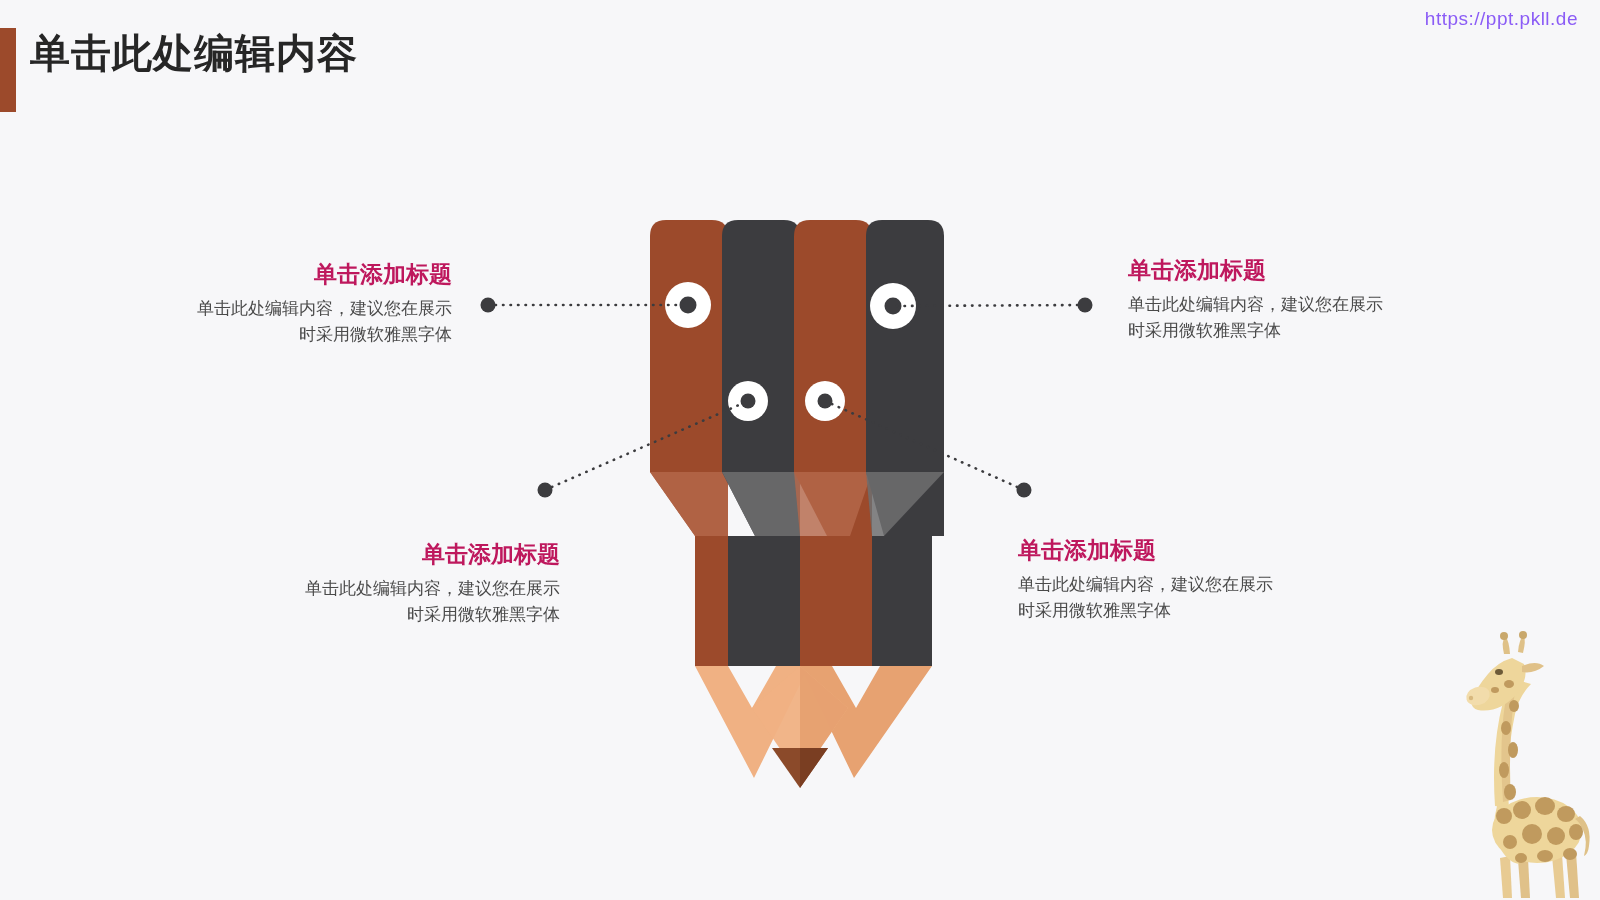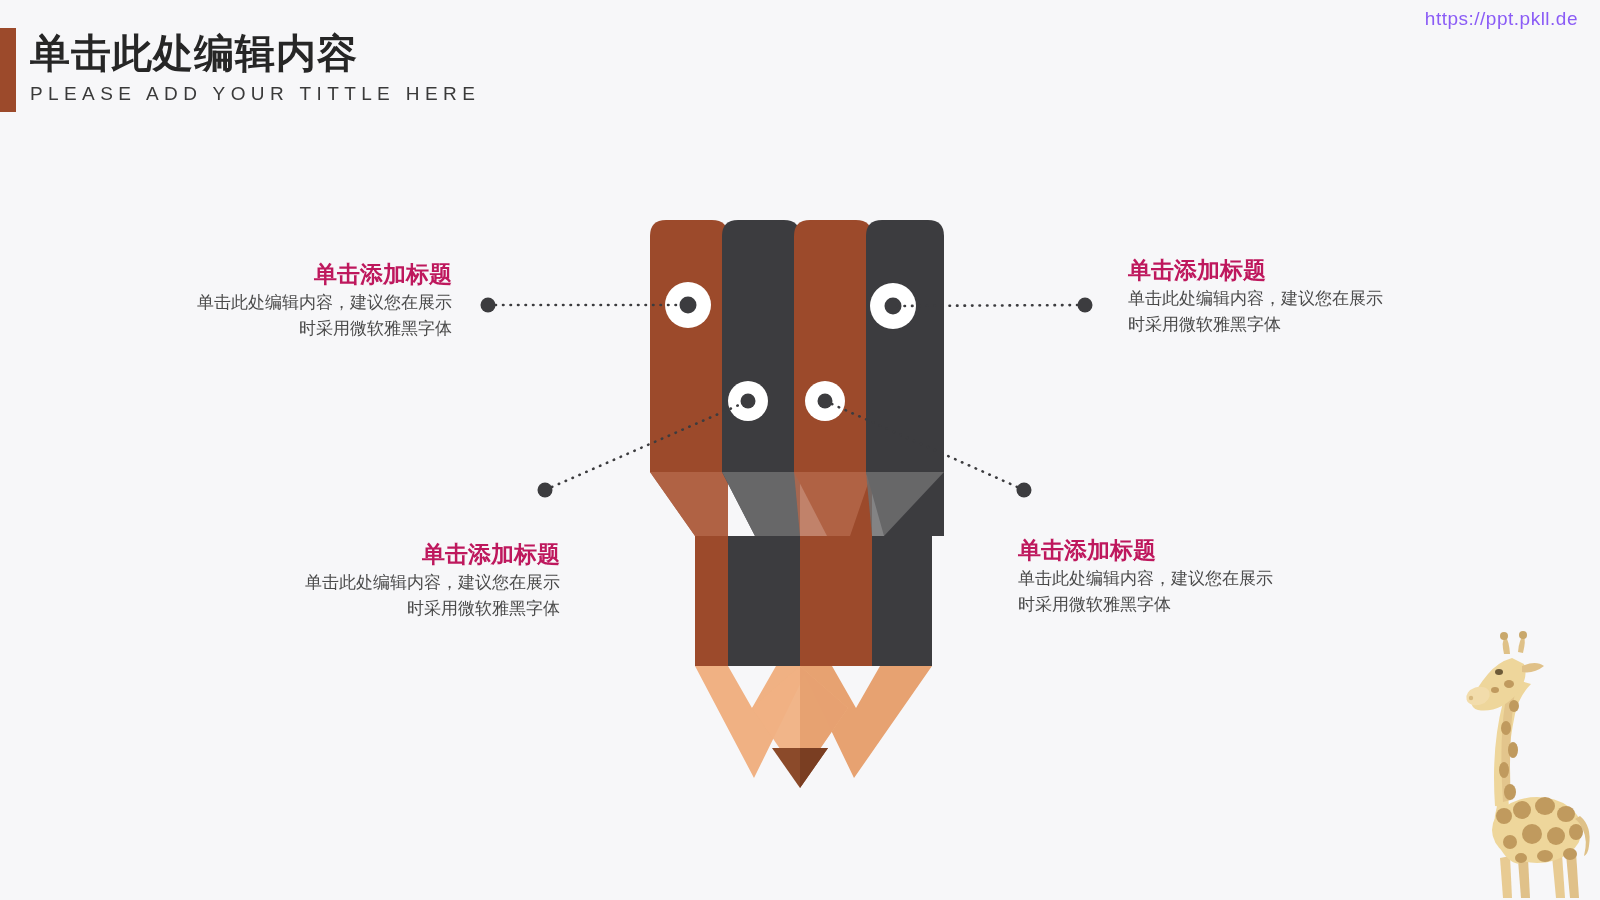--- a/index.html
+++ b/index.html
@@ -81,20 +81,21 @@
     font-size: 23px;
     font-weight: bold;
     color: #be185d;
     line-height: 32px;
     white-space: nowrap;
   }
   .callout .c-body {
     font-size: 17px;
     color: #4a4a4a;
     line-height: 26px;
+    margin-top: 6px;
     white-space: pre-line;
   }
   .align-right { text-align: right; }
   .align-left  { text-align: left; }
 
   #callout-tl { left: 100px;  top: 258px;  width: 352px; }
   #callout-tr { left: 1128px; top: 254px;  width: 360px; }
   #callout-bl { left: 208px;  top: 538px;  width: 352px; }
   #callout-br { left: 1018px; top: 534px;  width: 360px; }
 
@@ -109,21 +110,20 @@
 </style>
 </head>
 <body>
 
 <div class="watermark">https://ppt.pkll.de</div>
 
 <div class="header">
   <div class="header-accent"></div>
   <div class="header-text">
     <div class="header-title">单击此处编辑内容</div>
-    <div class="header-subtitle">PLEASE ADD YOUR TITTLE HERE</div>
   </div>
 </div>
 
 <svg class="stage" viewBox="0 0 1600 900" xmlns="http://www.w3.org/2000/svg">
 
   <defs>
     <clipPath id="clipBar1">
         <path d="M655 235 q0 -15 15 -15 h58 q15 0 15 15 v470 h-88 z"></path>
       </clipPath>
     <clipPath id="clipBar2">

